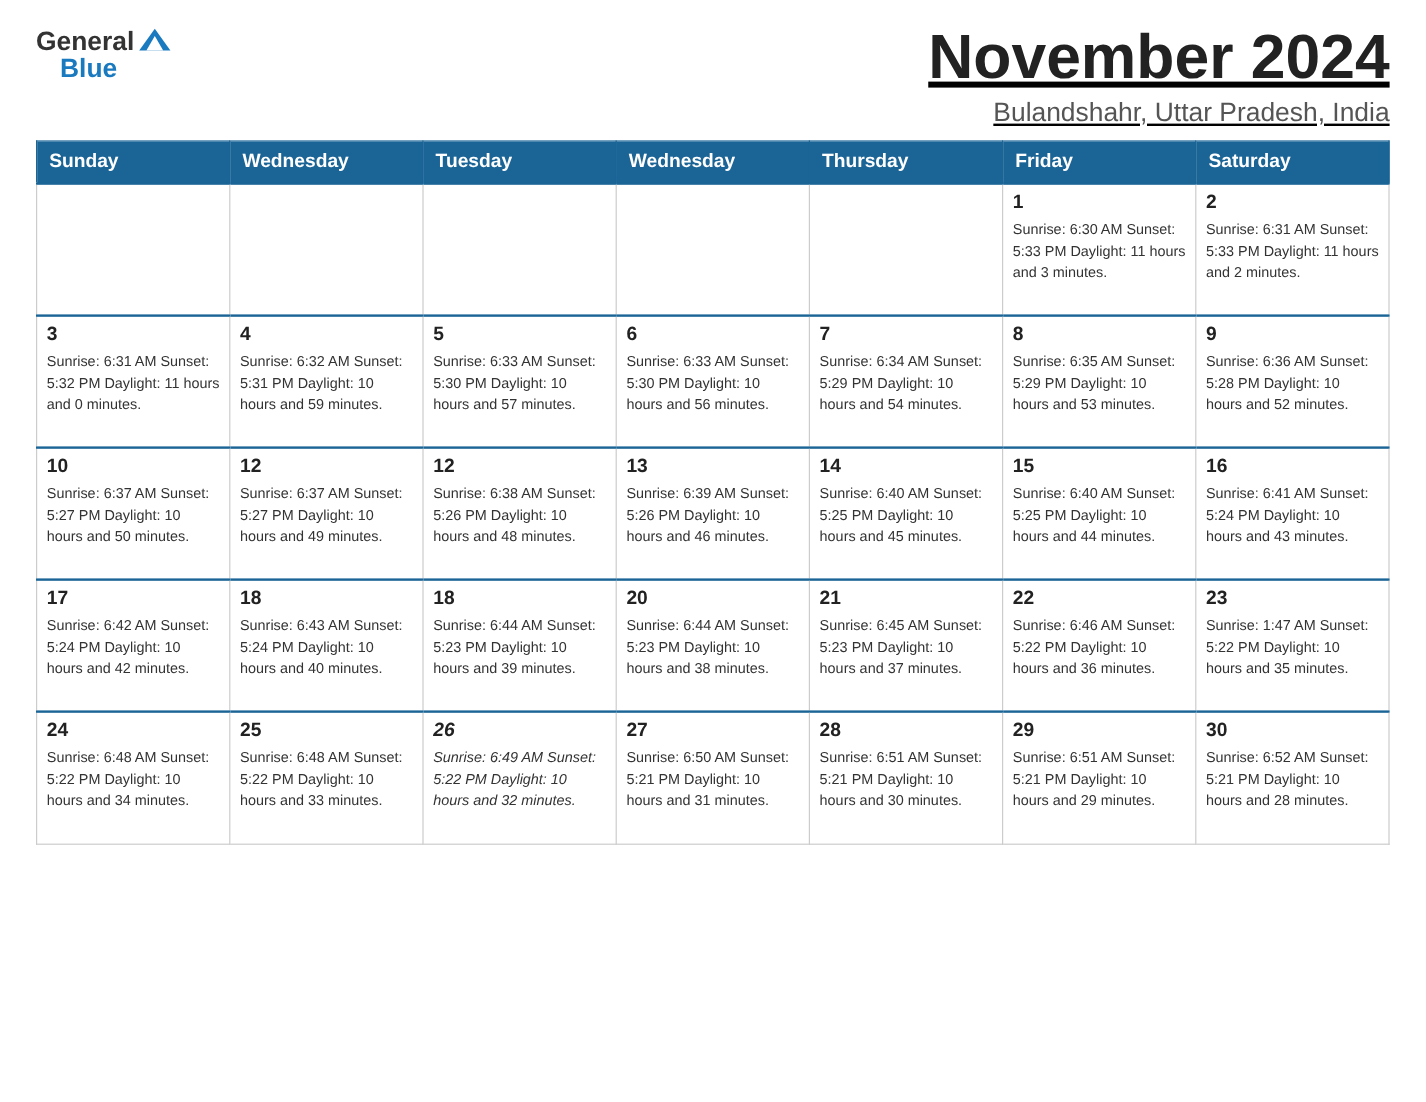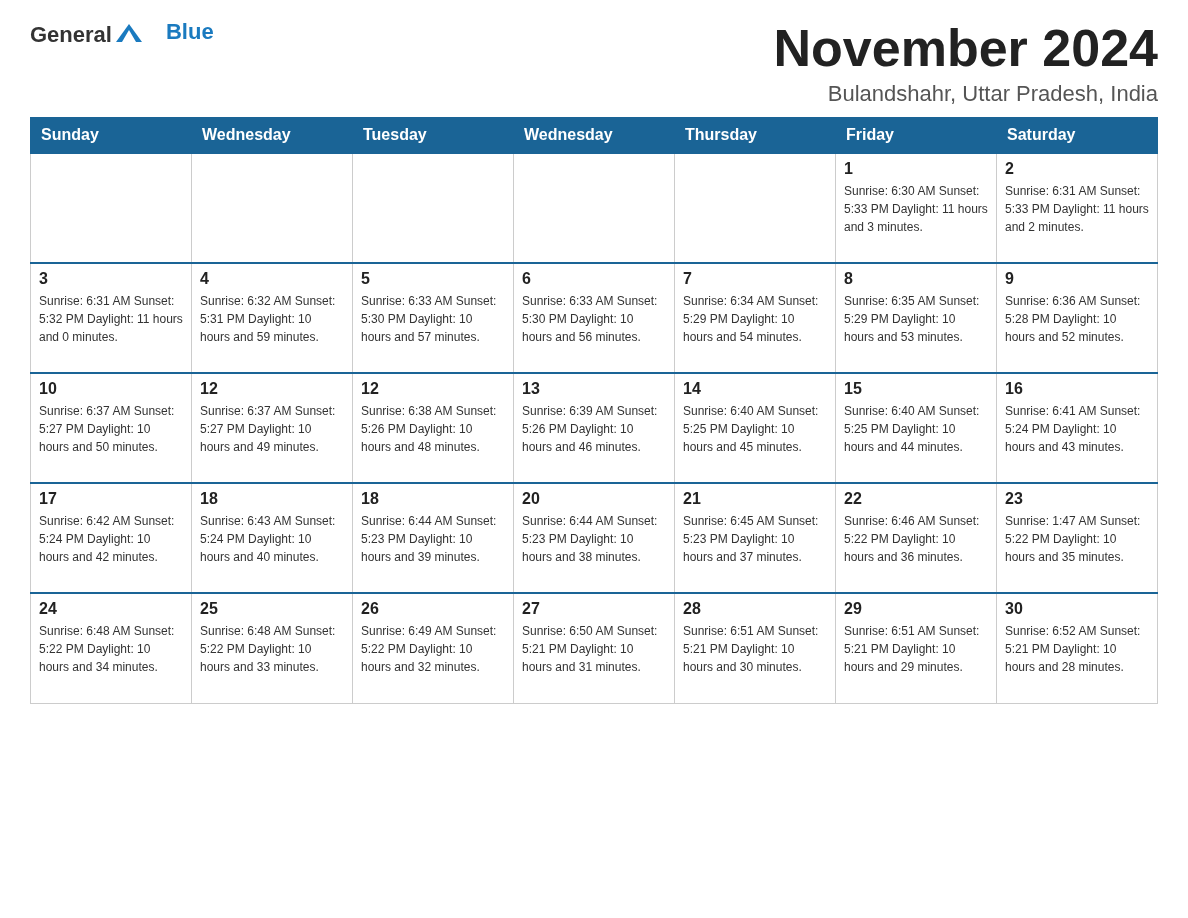--- a/index.html
+++ b/index.html
@@ -26,28 +26,29 @@
       height: 30px;
       margin: 0 2px;
     }
     .logo-text-blue {
       font-size: 22px;
       font-weight: bold;
       color: #1a7abf;
     }
     .logo-wrapper {
       display: flex;
-      flex-direction: row;
+      flex-direction: column;
     }
     .logo-row {
       display: flex;
       align-items: center;
     }
     .title-block {
       text-align: right;
+      text-decoration: underline;
     }
     .calendar-title {
       font-size: 52px;
       font-weight: bold;
       color: #222;
       line-height: 1.1;
     }
     .calendar-subtitle {
       font-size: 22px;
       color: #555;
@@ -288,21 +289,21 @@
           <div class="day-info">Sunrise: 6:48 AM
 Sunset: 5:22 PM
 Daylight: 10 hours and 34 minutes.</div>
         </td>
         <td style="border-top: 2px solid rgb(26, 100, 150);">
           <span class="day-number">25</span>
           <div class="day-info">Sunrise: 6:48 AM
 Sunset: 5:22 PM
 Daylight: 10 hours and 33 minutes.</div>
         </td>
-        <td style="border-top: 2px solid rgb(26, 100, 150);">
+        <td style="border-top: 2px solid rgb(26, 100, 150); font-style: italic;">
           <span class="day-number">26</span>
           <div class="day-info">Sunrise: 6:49 AM
 Sunset: 5:22 PM
 Daylight: 10 hours and 32 minutes.</div>
         </td>
         <td style="border-top: 2px solid rgb(26, 100, 150);">
           <span class="day-number">27</span>
           <div class="day-info">Sunrise: 6:50 AM
 Sunset: 5:21 PM
 Daylight: 10 hours and 31 minutes.</div>

